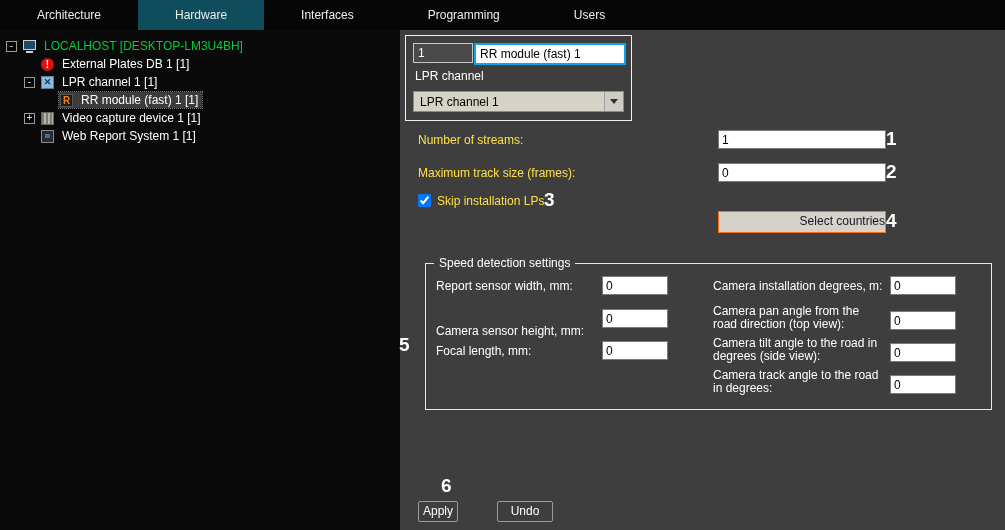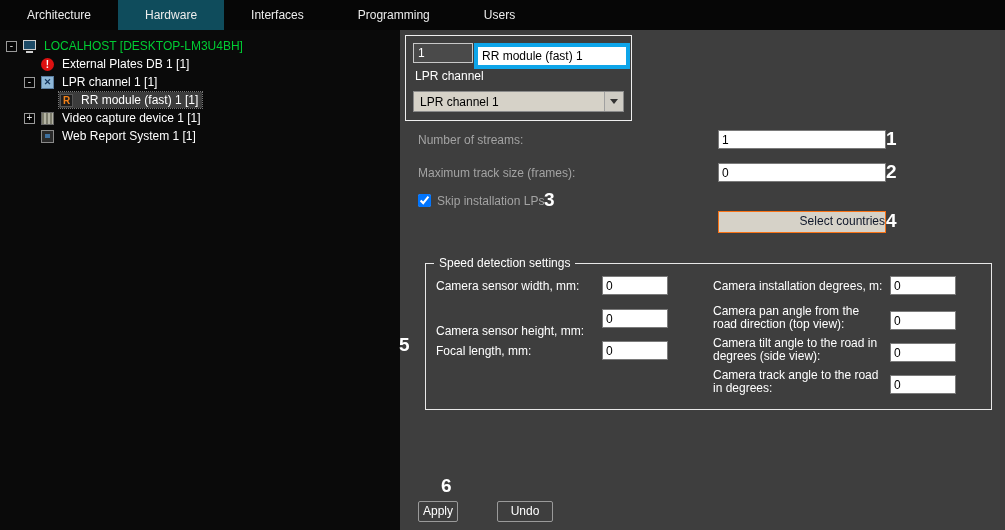--- a/index.html
+++ b/index.html
@@ -1,21 +1,21 @@
 <!DOCTYPE html>
 <html><head>
 <meta charset="utf-8">
 <style>
   html,body{margin:0;padding:0;background:#222;}
   #app{position:relative;width:1005px;height:530px;background:#3e3e3e;
        font-family:"Liberation Sans",sans-serif;font-size:12px;color:#fff;overflow:hidden;}
 
   
   .topbar{position:absolute;left:0;top:0;width:100%;height:30px;background:#060606;display:flex;}
-  .tab{display:flex;align-items:center;padding:0 27px;color:#ededed;cursor:default;}
+  .tab{display:flex;align-items:center;padding:0 37px;color:#ededed;cursor:default;}
   .tab.active{background:#0f4c5c;}
 
   
   .leftpanel{position:absolute;left:0;top:30px;width:400px;height:500px;background:#0a0a0a;padding-top:7px;box-sizing:border-box;}
   .trow{display:flex;align-items:center;height:18px;white-space:nowrap;}
   .expander{width:9px;height:9px;border:1px solid #9a9a9a;background:#050505;color:#e0e0e0;
             font-size:10px;line-height:7px;text-align:center;margin-right:6px;flex:none;box-sizing:content-box;cursor:pointer;}
   .tspacer{width:17px;flex:none;}
   .ticon{width:13px;height:13px;margin-right:5px;flex:none;display:inline-flex;align-items:center;justify-content:center;
          font-style:normal;box-sizing:border-box;}
@@ -30,30 +30,30 @@
   .icon-web{background:#2a2a2a;border:1px solid #8a8a8a;position:relative;}
   .icon-web::before{content:"";position:absolute;left:3px;top:3px;width:5px;height:4px;background:#3d6f9e;}
   .tlabel{padding:1px 3px;}
   .green{color:#00cc33;}
   .selwrap{display:inline-flex;align-items:center;background:#3c3c3c;outline:1px dotted #777;padding:0 1px;}
 
   
   .hdrbox{position:absolute;left:405px;top:35px;width:227px;height:86px;border:1px solid #efefef;box-sizing:border-box;}
   .idfield{position:absolute;left:7px;top:7px;width:50px;height:18px;background:#4a4a4a;border:1px solid #c8c8c8;
            color:#fff;font:12px "Liberation Sans",sans-serif;padding:0 4px;}
-  .namefield{position:absolute;left:68px;top:7px;width:140px;height:18px;background:#fff;border:4px solid #0ea5e9;
+  .namefield{position:absolute;left:68px;top:7px;width:140px;height:18px;background:#fff;border:2px solid #0ea5e9;
              color:#000;font:12px "Liberation Sans",sans-serif;padding:0 4px;}
   .lprlabel{position:absolute;left:9px;top:33px;}
   .combo{position:absolute;left:7px;top:55px;width:211px;height:21px;background:#d6d2c8;border:1px solid #8a8a8a;
          color:#000;display:flex;align-items:center;padding-left:6px;box-sizing:border-box;cursor:default;}
   .combo .arrowbox{margin-left:auto;width:18px;height:100%;border-left:1px solid #a0a0a0;background:#cfccc4;
                    display:flex;align-items:center;justify-content:center;}
   .tri-down{width:0;height:0;border-left:4px solid transparent;border-right:4px solid transparent;border-top:5px solid #333;}
 
-  .flabel{position:absolute;color:#a3a3a3;line-height:14px;}
+  .flabel{position:absolute;color:#fde047;line-height:14px;}
   .tinput{position:absolute;height:17px;background:#fff;border:1px solid #7a7a7a;color:#000;
           font:12px "Liberation Sans",sans-serif;padding:0 3px;box-sizing:content-box;}
   .ann{position:absolute;font-weight:bold;font-size:19px;color:#fff;}
   .chk{position:absolute;left:418px;top:194px;width:13px;height:13px;margin:0;}
   .btnlight{position:absolute;left:718px;top:211px;width:166px;height:20px;background:#d6d2c8;border:1px solid #f97316;
             color:#0f172a;font:12px "Liberation Sans",sans-serif;text-align:right;line-height:18px;cursor:pointer;}
 
   .group{position:absolute;left:425px;top:263px;width:567px;height:147px;border:1px solid #e8e8e8;box-sizing:border-box;}
   .gtitle{position:absolute;top:-8px;left:8px;background:#3e3e3e;padding:0 5px;}
   .glabel{position:absolute;color:#fff;line-height:13px;}
@@ -147,21 +147,21 @@
   <div class="flabel" style="left:437px;top:194px">Skip installation LPs</div>
   <div class="ann" style="left:544px;top:189px">3</div>
 
   <div class="btnlight">Select countries</div>
   <div class="ann" style="left:886px;top:210px">4</div>
 
   <div class="ann" style="left:399px;top:334px">5</div>
   <div class="group">
     <div class="gtitle">Speed detection settings</div>
 
-    <div class="glabel" style="left:10px;top:16px">Camera sensor width, mm:</div>
+    <div class="glabel" style="left:10px;top:16px">Report sensor width, mm:</div>
     <input class="ginput" style="left: 176px; top: 12px;" value="0">
 
     <div class="glabel" style="left:10px;top:61px">Camera sensor height, mm:</div>
     <input class="ginput" style="left: 176px; top: 45px;" value="0">
 
     <div class="glabel" style="left:10px;top:81px">Focal length, mm:</div>
     <input class="ginput" style="left: 176px; top: 77px;" value="0">
 
     <div class="glabel" style="left:287px;top:16px;width:172px">Camera installation degrees, m:</div>
     <input class="ginput" style="left: 464px; top: 12px;" value="0">

